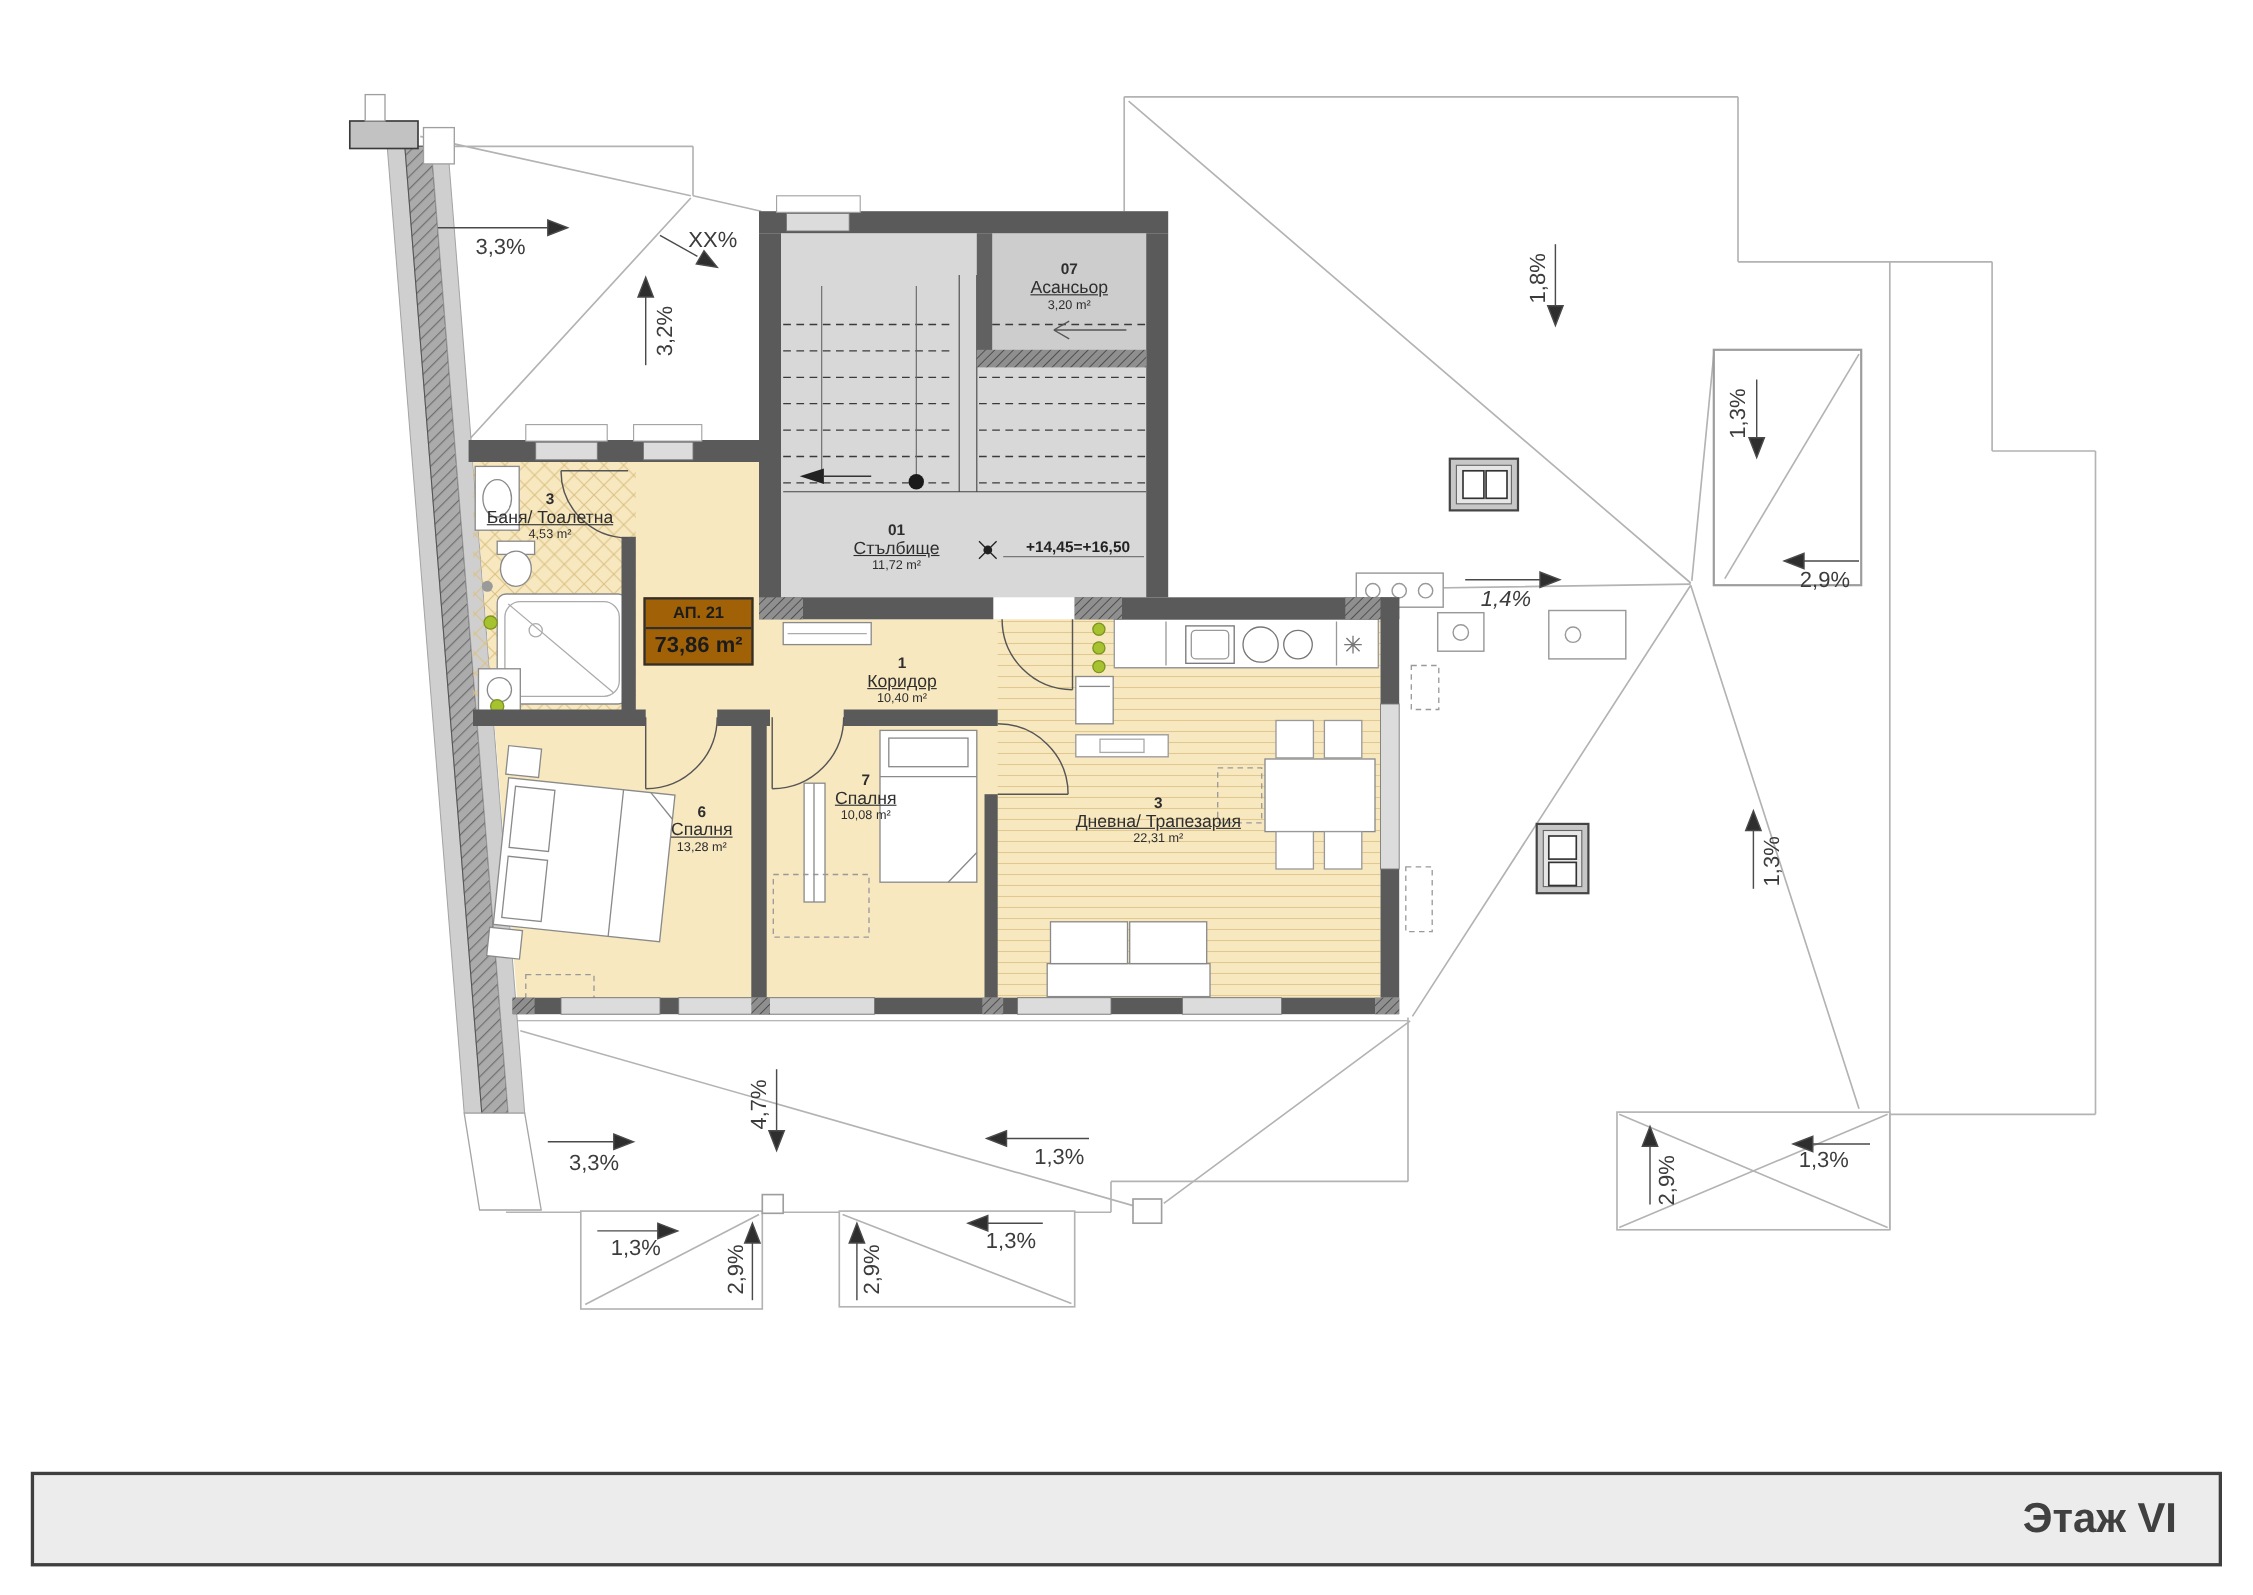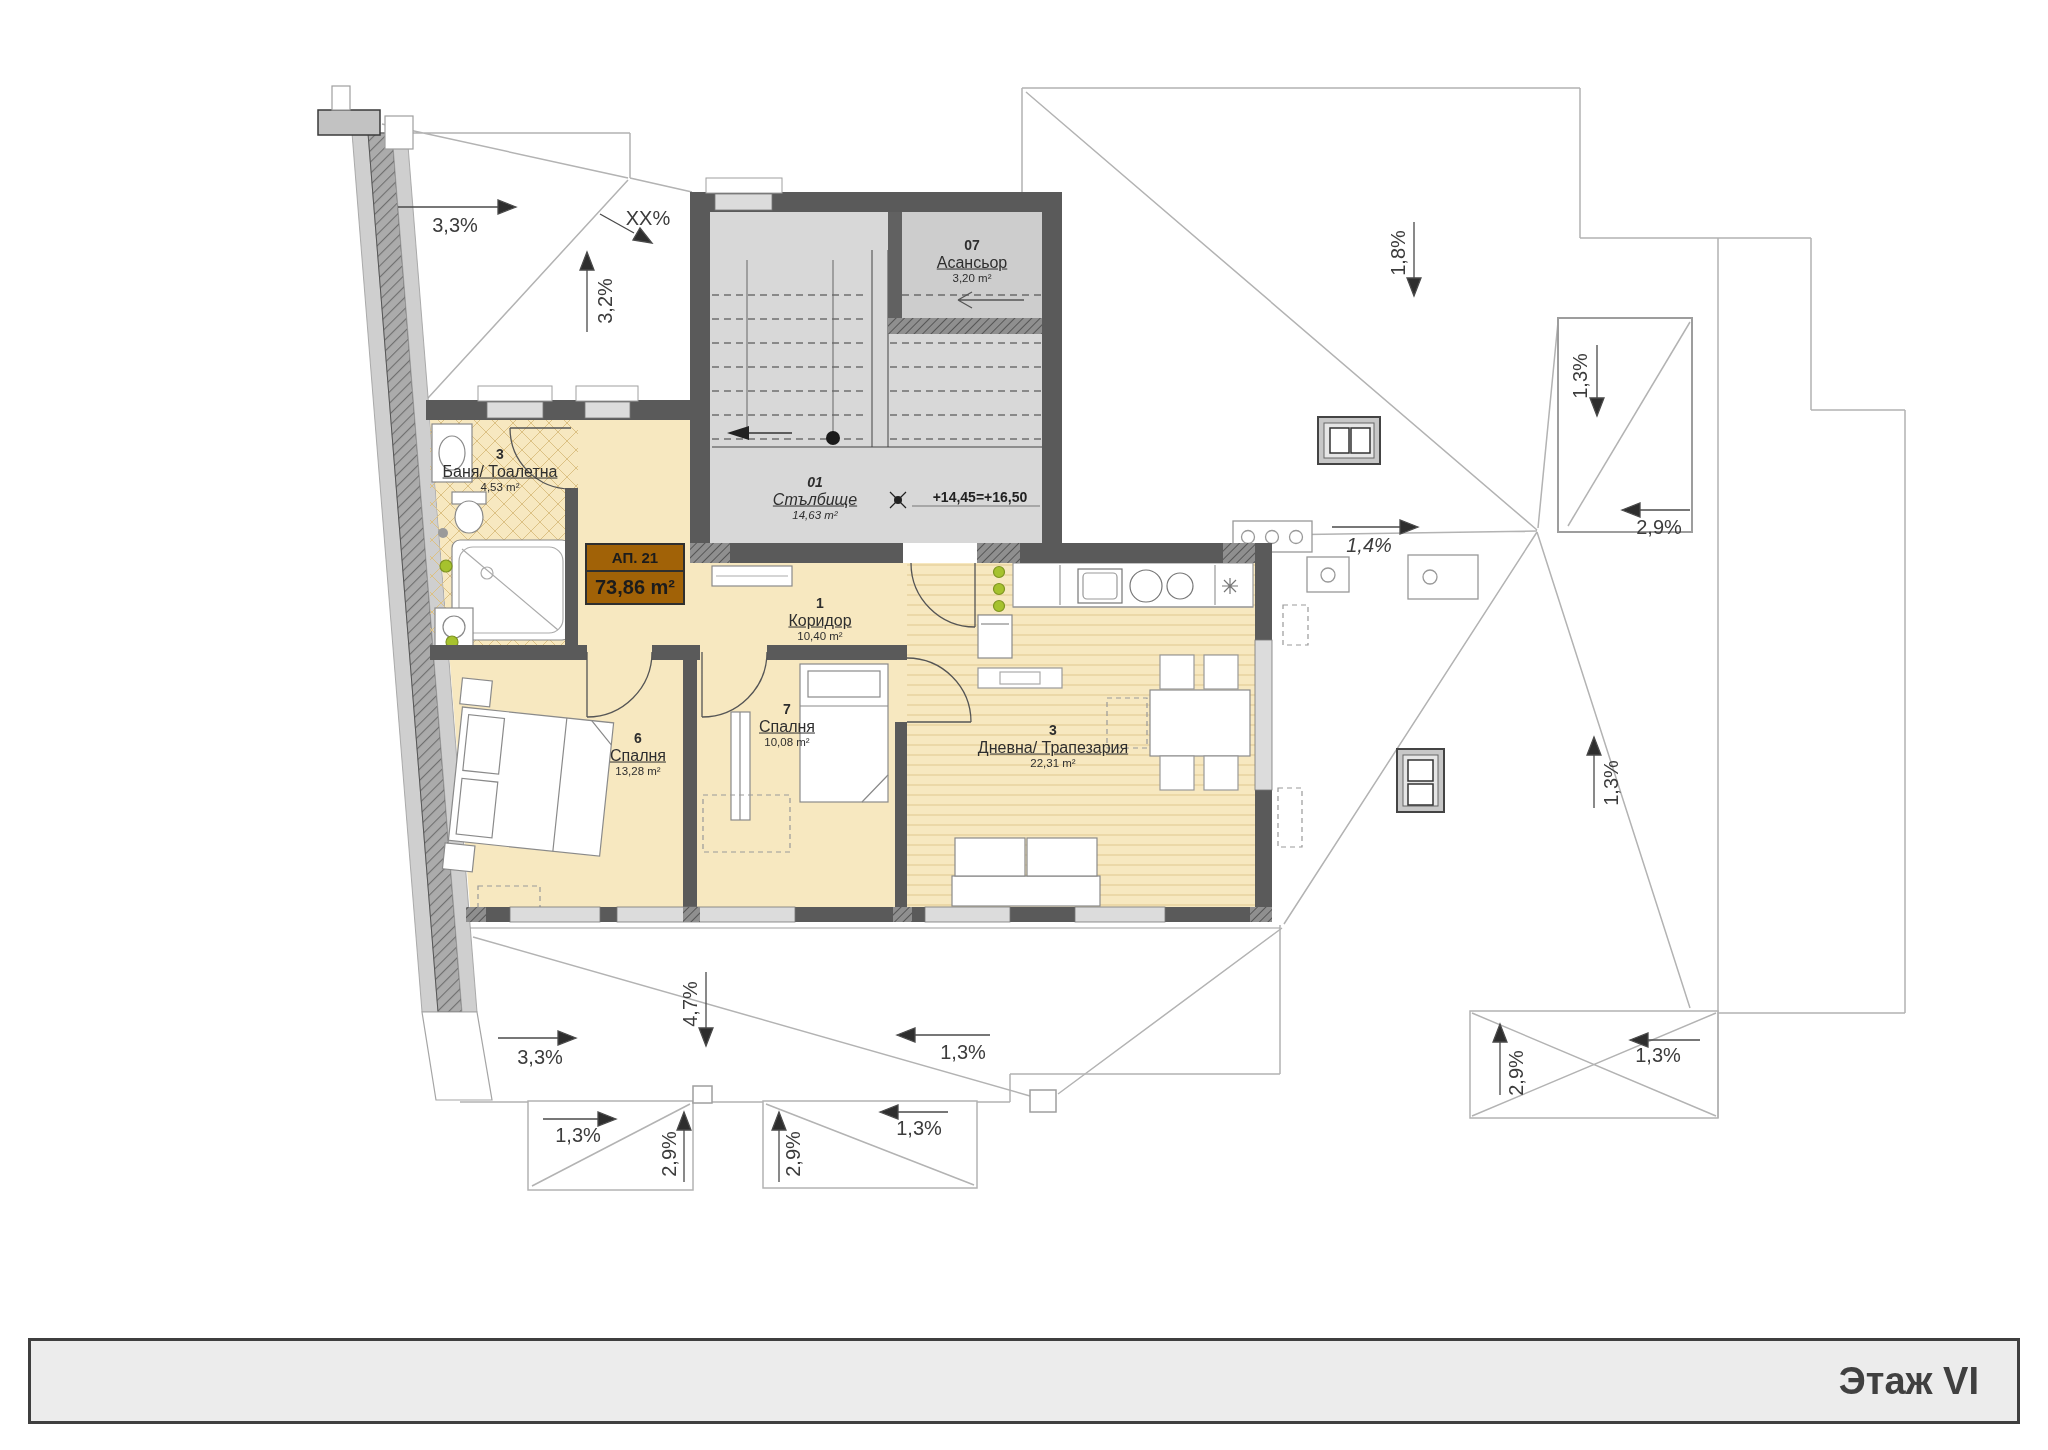--- a/index.html
+++ b/index.html
@@ -326,24 +326,24 @@
 <div class="lbl room" style="left:787px;top:725px;">
   <span class="room-num">7</span>
   <span class="room-name">Спалня</span>
   <span class="room-area">10,08 m²</span>
 </div>
 <div class="lbl room" style="left:1053px;top:746px;">
   <span class="room-num">3</span>
   <span class="room-name">Дневна/ Трапезария</span>
   <span class="room-area">22,31 m²</span>
 </div>
-<div class="lbl room" style="left:815px;top:498px;font-style:italic;">
+<div class="lbl room" style="left:815px;top:498px;">
   <span class="room-num">01</span>
   <span class="room-name">Стълбище</span>
-  <span class="room-area">14,63 m²</span>
+  <span class="room-area">11,72 m²</span>
 </div>
 <div class="lbl room" style="left:972px;top:261px;">
   <span class="room-num">07</span>
   <span class="room-name">Асансьор</span>
   <span class="room-area">3,20 m²</span>
 </div>
 
 <div class="lbl elev" style="left:980px;top:497px;">+14,45=+16,50</div>
 
 <div class="ap-box">

